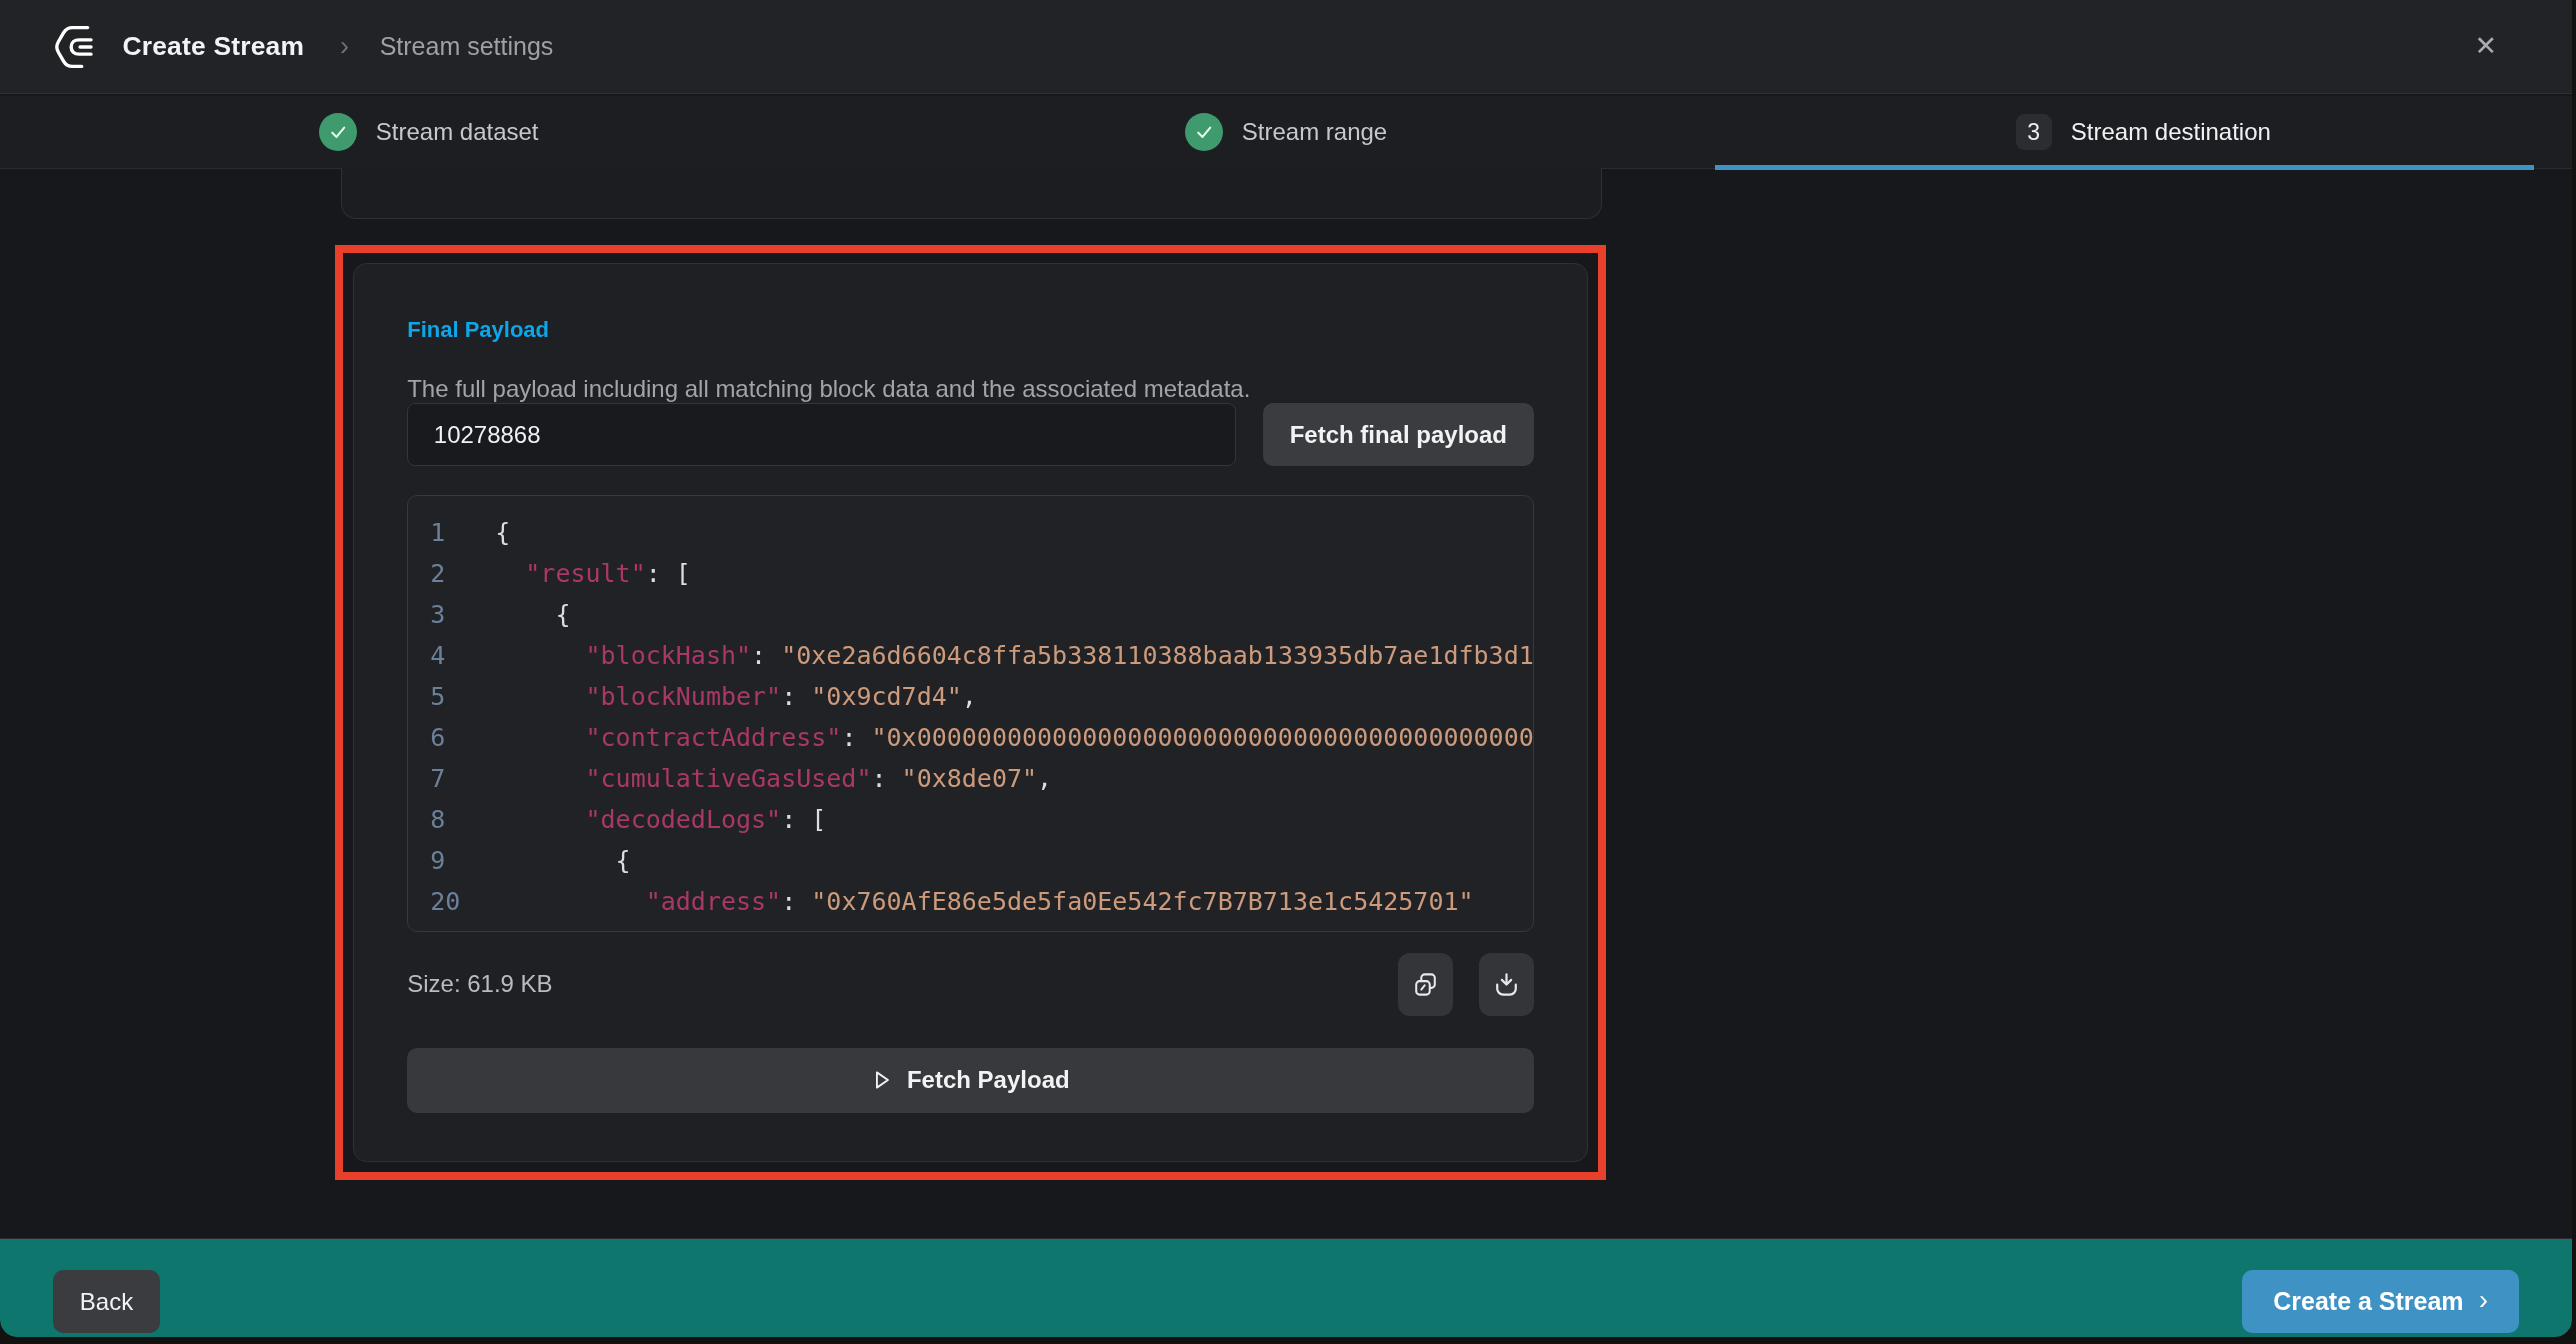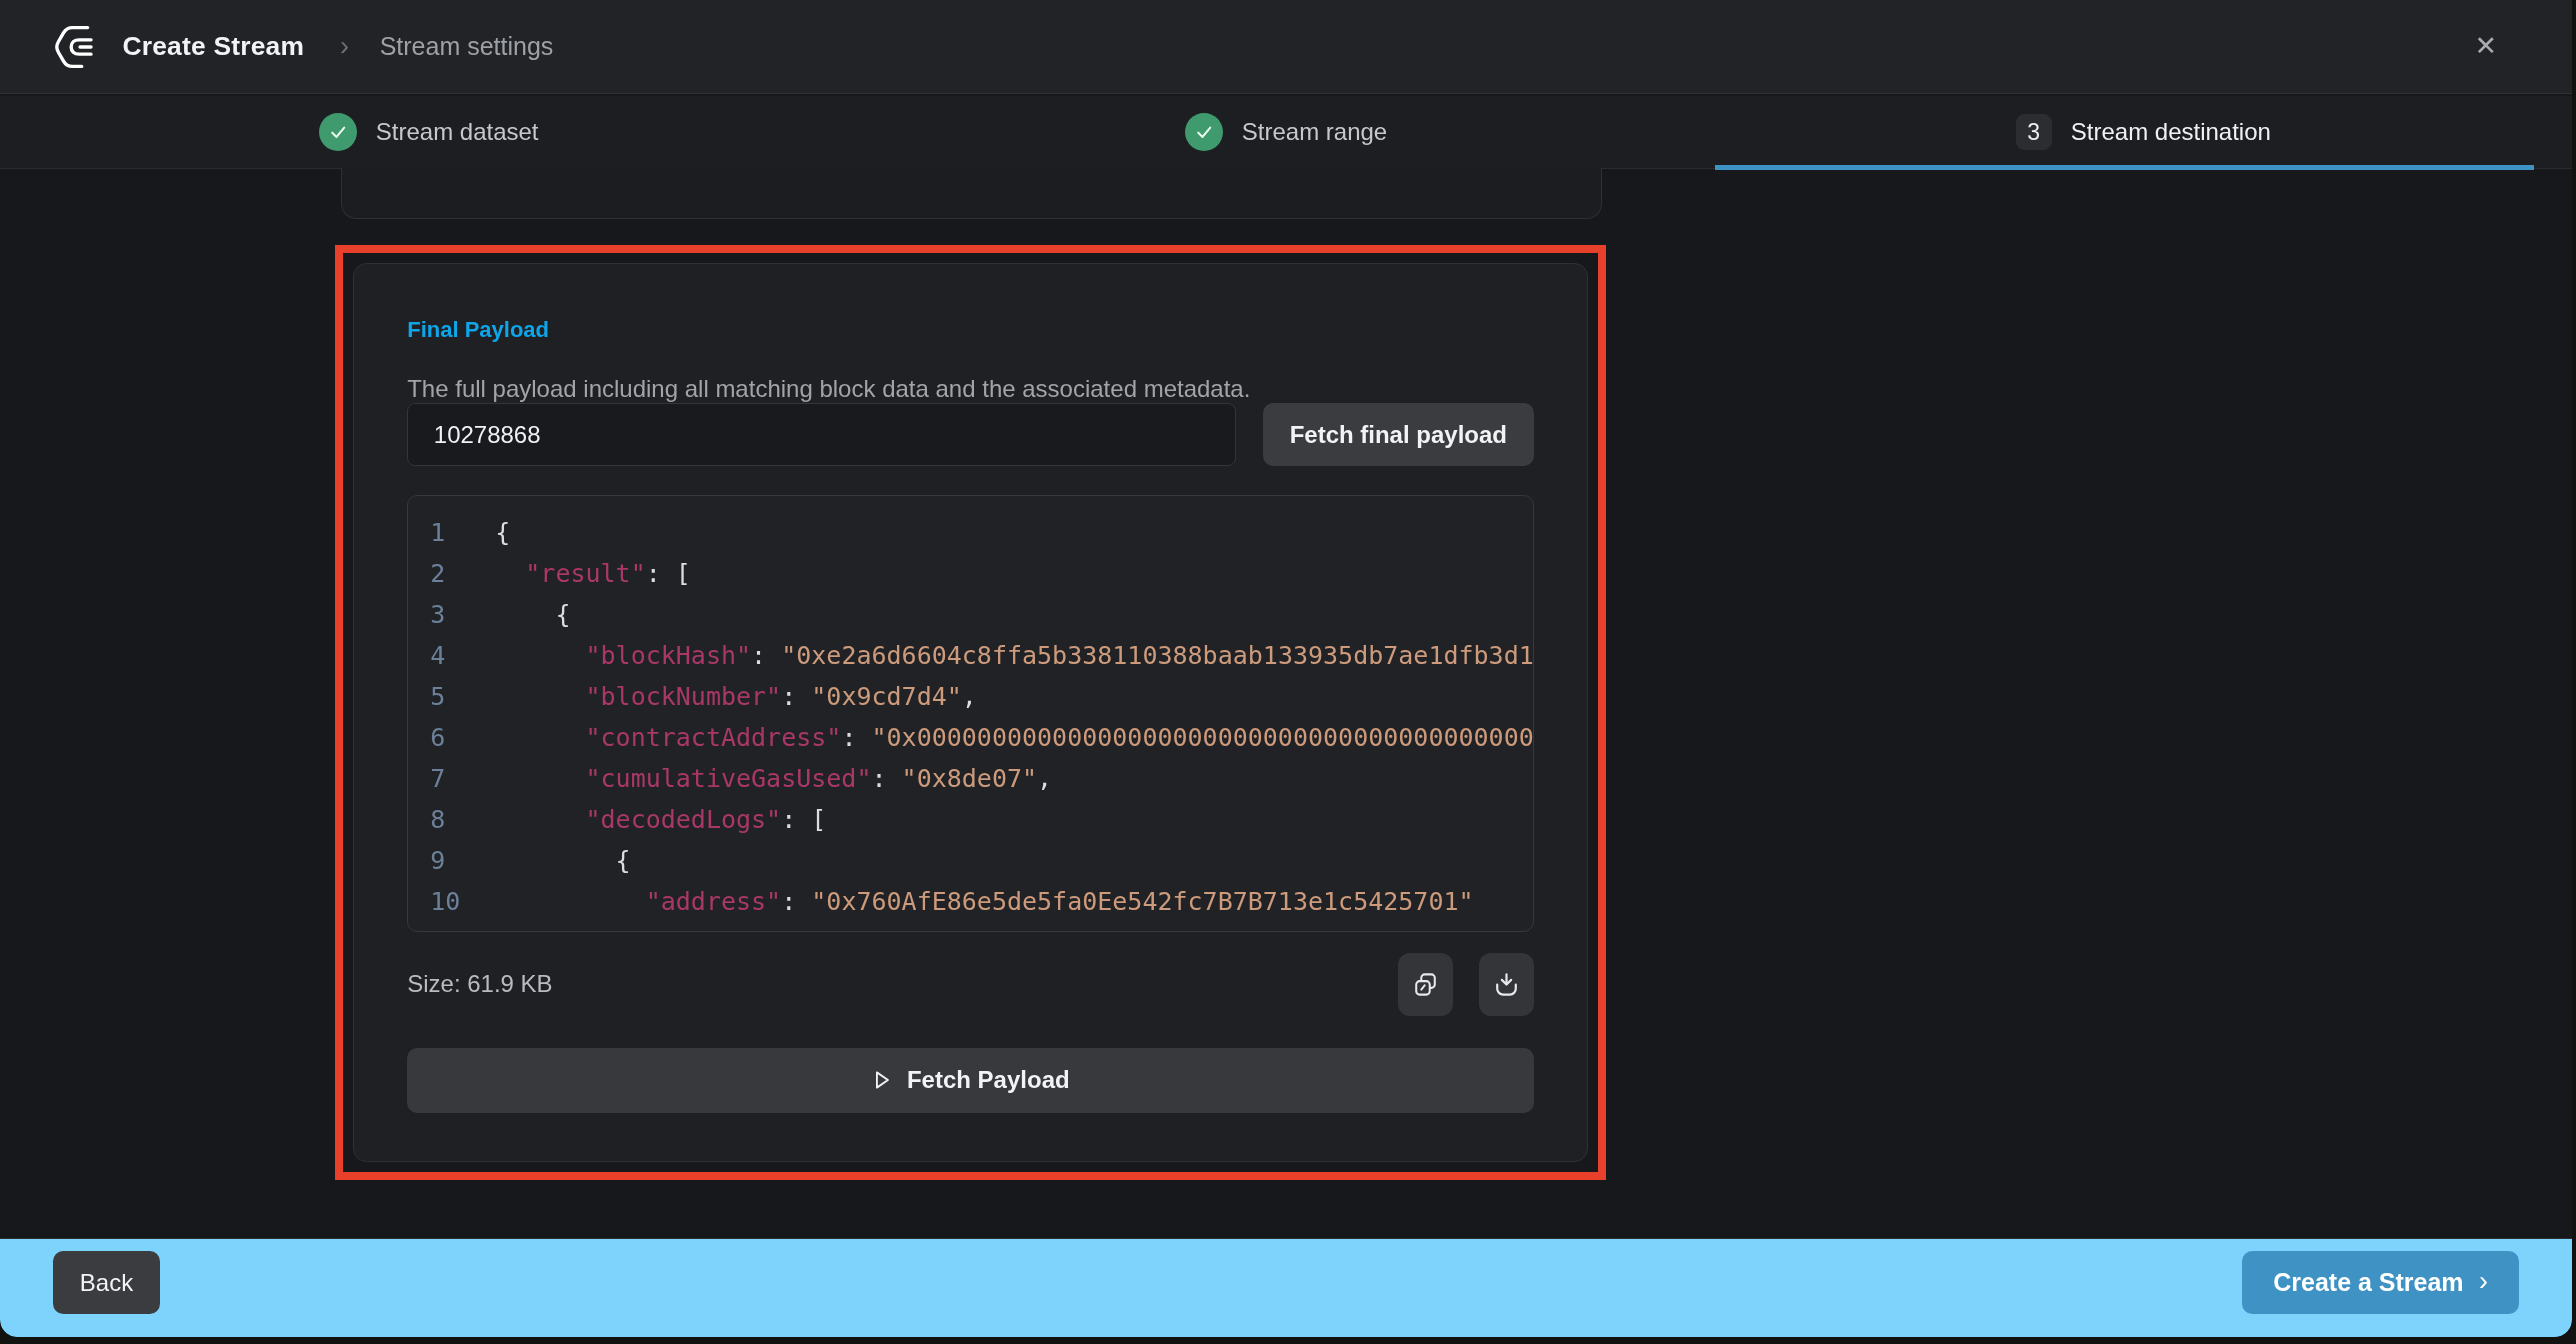--- a/index.html
+++ b/index.html
@@ -60,21 +60,21 @@
               display:flex; align-items:center; justify-content:center; }
   .icon-btn svg { width:27px; height:27px; }
 
   .send-btn { margin-top:32px; width:100%; height:65px; background:#37393d; border:none; border-radius:10.2px;
               color:#f2f3f5; font-size:24px; font-weight:600; font-family:inherit; cursor:pointer;
               display:flex; align-items:center; justify-content:center; gap:13.6px; }
   .send-btn svg { width:22px; height:22px; }
 
   
   .footer { position:absolute; left:0; right:0; bottom:0; height:99px; border-top:1.7px solid #2b2d31;
-            display:flex; align-items:flex-start; justify-content:space-between; padding:12px 53px; background:#7dd3fc;
+            display:flex; align-items:flex-end; justify-content:space-between; padding:4px 53px; background:#0f766e;
             border-radius:0 0 17px 17px; }
   .back-btn { width:107px; height:63px; background:#3a3c3f; border:none; border-radius:10.2px; color:#f2f3f5;
               font-size:24px; font-family:inherit; cursor:pointer; }
   .create-btn { height:63px; padding:0 31px; background:#3e92c4; border:none; border-radius:10.2px; color:#ffffff;
                 font-size:25px; font-weight:700; font-family:inherit; cursor:pointer;
                 display:flex; align-items:center; gap:15.4px; }
   .create-chevron { font-size:27px; font-weight:400; margin-top:-1.7px; }
 </style>
 </head>
 <body>
@@ -135,21 +135,21 @@
         <div class="code-box" id="codebox">
             <div class="code-line"><span class="gutter">1</span><span class="code-text"><span class="tok-p">{</span></span></div>
             <div class="code-line"><span class="gutter">2</span><span class="code-text"><span class="tok-p">  </span><span class="tok-k">"result"</span><span class="tok-p">: [</span></span></div>
             <div class="code-line"><span class="gutter">3</span><span class="code-text"><span class="tok-p">    {</span></span></div>
             <div class="code-line"><span class="gutter">4</span><span class="code-text"><span class="tok-p">      </span><span class="tok-k">"blockHash"</span><span class="tok-p">: </span><span class="tok-s">"0xe2a6d6604c8ffa5b338110388baab133935db7ae1dfb3d11d1d0a1d3e"</span></span></div>
             <div class="code-line"><span class="gutter">5</span><span class="code-text"><span class="tok-p">      </span><span class="tok-k">"blockNumber"</span><span class="tok-p">: </span><span class="tok-s">"0x9cd7d4"</span><span class="tok-p">,</span></span></div>
             <div class="code-line"><span class="gutter">6</span><span class="code-text"><span class="tok-p">      </span><span class="tok-k">"contractAddress"</span><span class="tok-p">: </span><span class="tok-s">"0x000000000000000000000000000000000000000000000000"</span></span></div>
             <div class="code-line"><span class="gutter">7</span><span class="code-text"><span class="tok-p">      </span><span class="tok-k">"cumulativeGasUsed"</span><span class="tok-p">: </span><span class="tok-s">"0x8de07"</span><span class="tok-p">,</span></span></div>
             <div class="code-line"><span class="gutter">8</span><span class="code-text"><span class="tok-p">      </span><span class="tok-k">"decodedLogs"</span><span class="tok-p">: [</span></span></div>
             <div class="code-line"><span class="gutter">9</span><span class="code-text"><span class="tok-p">        {</span></span></div>
-            <div class="code-line"><span class="gutter">10</span><span class="code-text"><span class="tok-p">          </span><span class="tok-k">"address"</span><span class="tok-p">: </span><span class="tok-s">"0x760AfE86e5de5fa0Ee542fc7B7B713e1c5425701"</span></span></div>
+            <div class="code-line"><span class="gutter">20</span><span class="code-text"><span class="tok-p">          </span><span class="tok-k">"address"</span><span class="tok-p">: </span><span class="tok-s">"0x760AfE86e5de5fa0Ee542fc7B7B713e1c5425701"</span></span></div>
           </div>
 
         <div class="size-row">
           <span class="size-label">Size: 61.9 KB</span>
           <div class="icon-btns">
             <button class="icon-btn">
               <svg viewBox="0 0 32 32" fill="none">
                 <rect x="11" y="4" width="16" height="16" rx="4" stroke="#e8e9ea" stroke-width="2.4"></rect>
                 <rect x="5" y="12" width="16" height="16" rx="4" stroke="#e8e9ea" stroke-width="2.4" fill="#333539"></rect>
                 <path d="M11 22 L15 17" stroke="#e8e9ea" stroke-width="2.4" stroke-linecap="round"></path>

